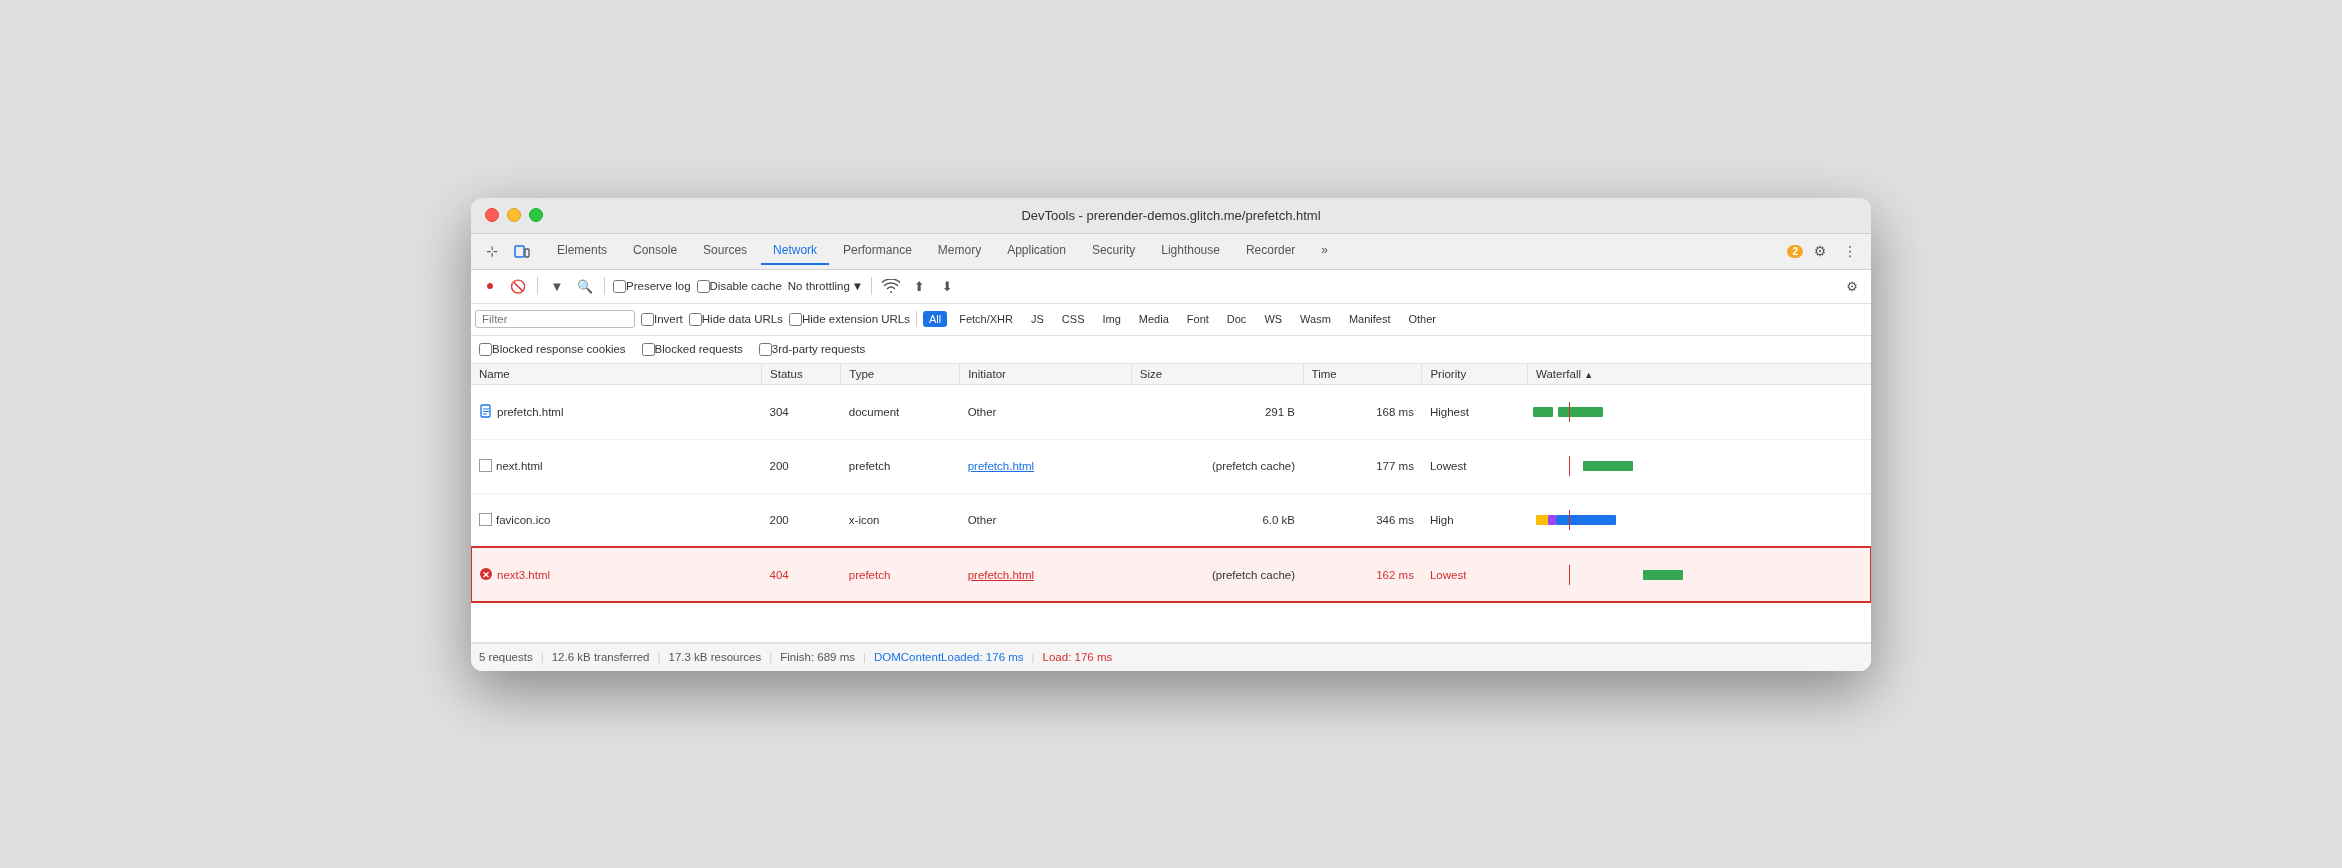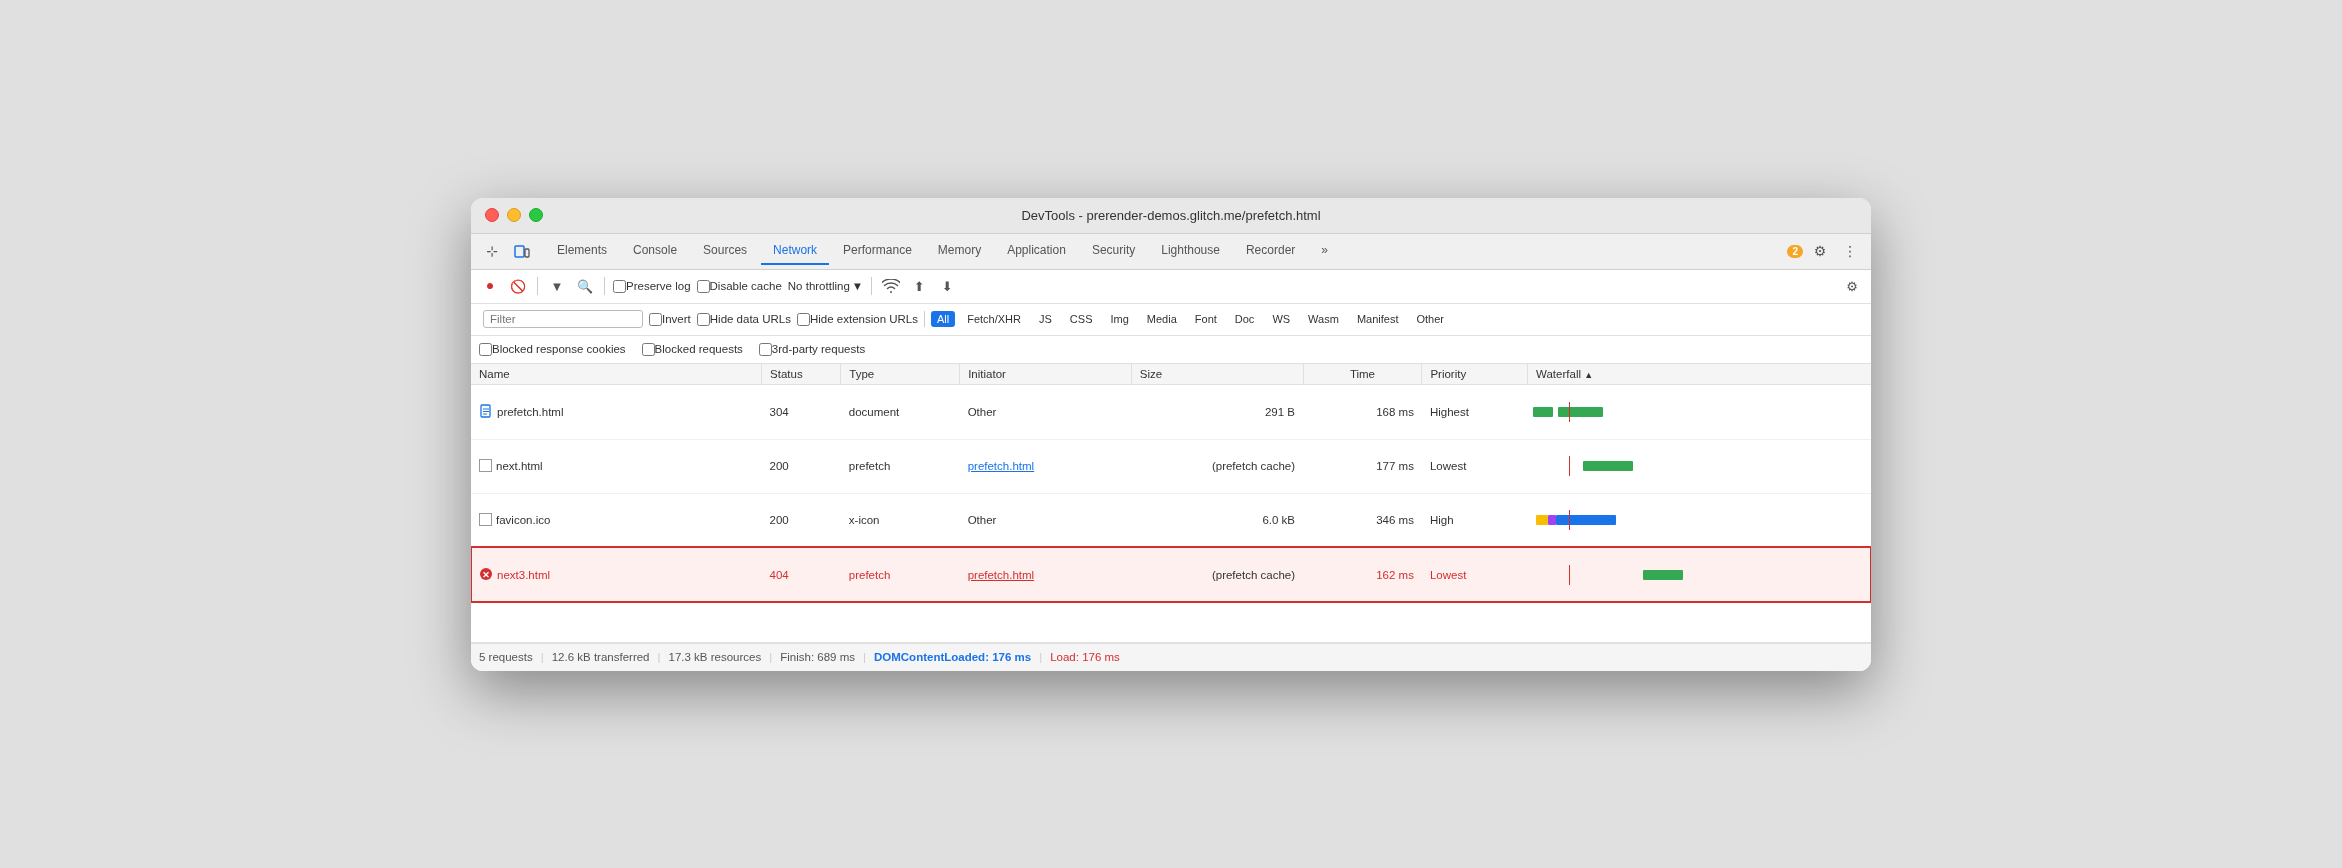--- a/index.html
+++ b/index.html
@@ -156,21 +156,21 @@
       align-items: center;
       justify-content: center;
       cursor: pointer;
       color: #555;
       font-size: 13px;
     }
     
     .filter-bar {
       display: flex;
       align-items: center;
-      padding: 4px 12px;
+      padding: 4px 4px;
       gap: 6px;
       border-bottom: 1px solid #e0e0e0;
       height: 32px;
       background: #fff;
     }
     .filter-input {
       border: 1px solid #bbb;
       border-radius: 3px;
       padding: 2px 6px;
       font-size: 11.5px;
@@ -249,21 +249,21 @@
       align-items: center;
       padding: 4px 8px;
       border-top: 1px solid #e0e0e0;
       font-size: 11.5px;
       color: #555;
       gap: 8px;
       background: #f5f5f5;
       min-height: 28px;
     }
     .status-divider { color: #ccc; }
-    .dom-content-loaded { color: #1a73e8; font-weight: 700; }
+    .dom-content-loaded { color: #1a73e8; font-weight: 400; }
     .load-time { color: #d32f2f; font-weight: 500; }
     
     .checkbox-small {
       width: 13px;
       height: 13px;
       cursor: pointer;
     }
   </style>
 </head>
 <body>
@@ -389,21 +389,21 @@
     </div>
 
     <table class="network-table">
       <thead>
         <tr>
           <th style="width:220px">Name</th>
           <th style="width:60px">Status</th>
           <th style="width:90px">Type</th>
           <th style="width:130px">Initiator</th>
           <th style="width:130px; ">Size</th>
-          <th style="width:90px; text-align:center">Time</th>
+          <th style="width:90px; text-align:left">Time</th>
           <th style="width:80px">Priority</th>
           <th style="width:260px">
             <span>Waterfall</span>
             <span style="font-size:9px"> ▲</span>
           </th>
         </tr>
       </thead>
       <tbody id="table-body">
 
       <tr>

